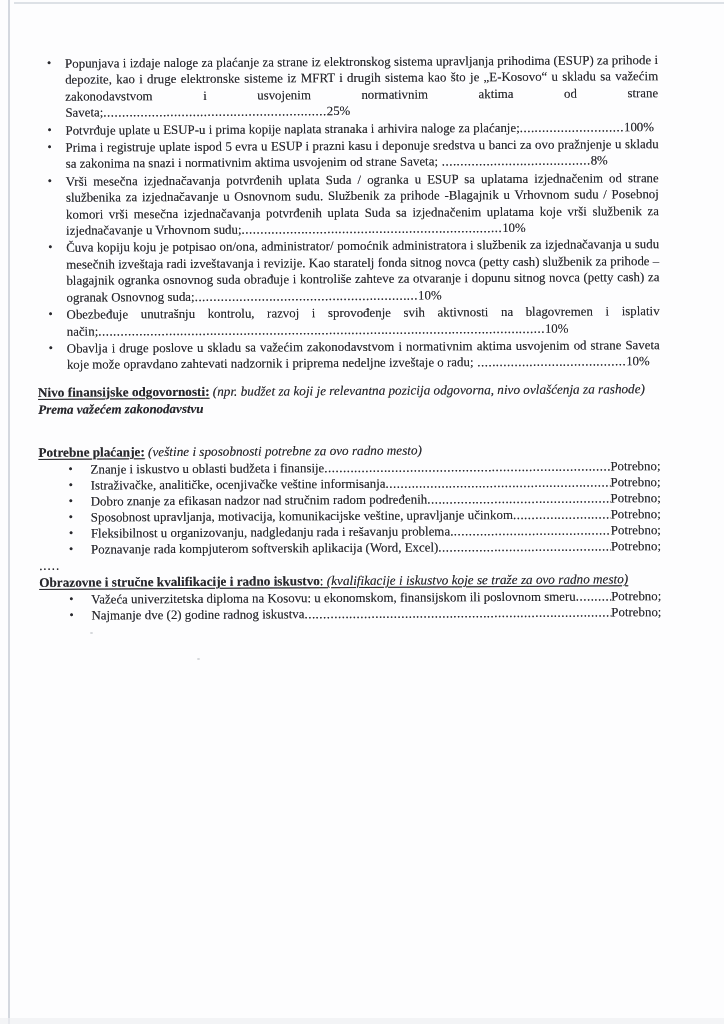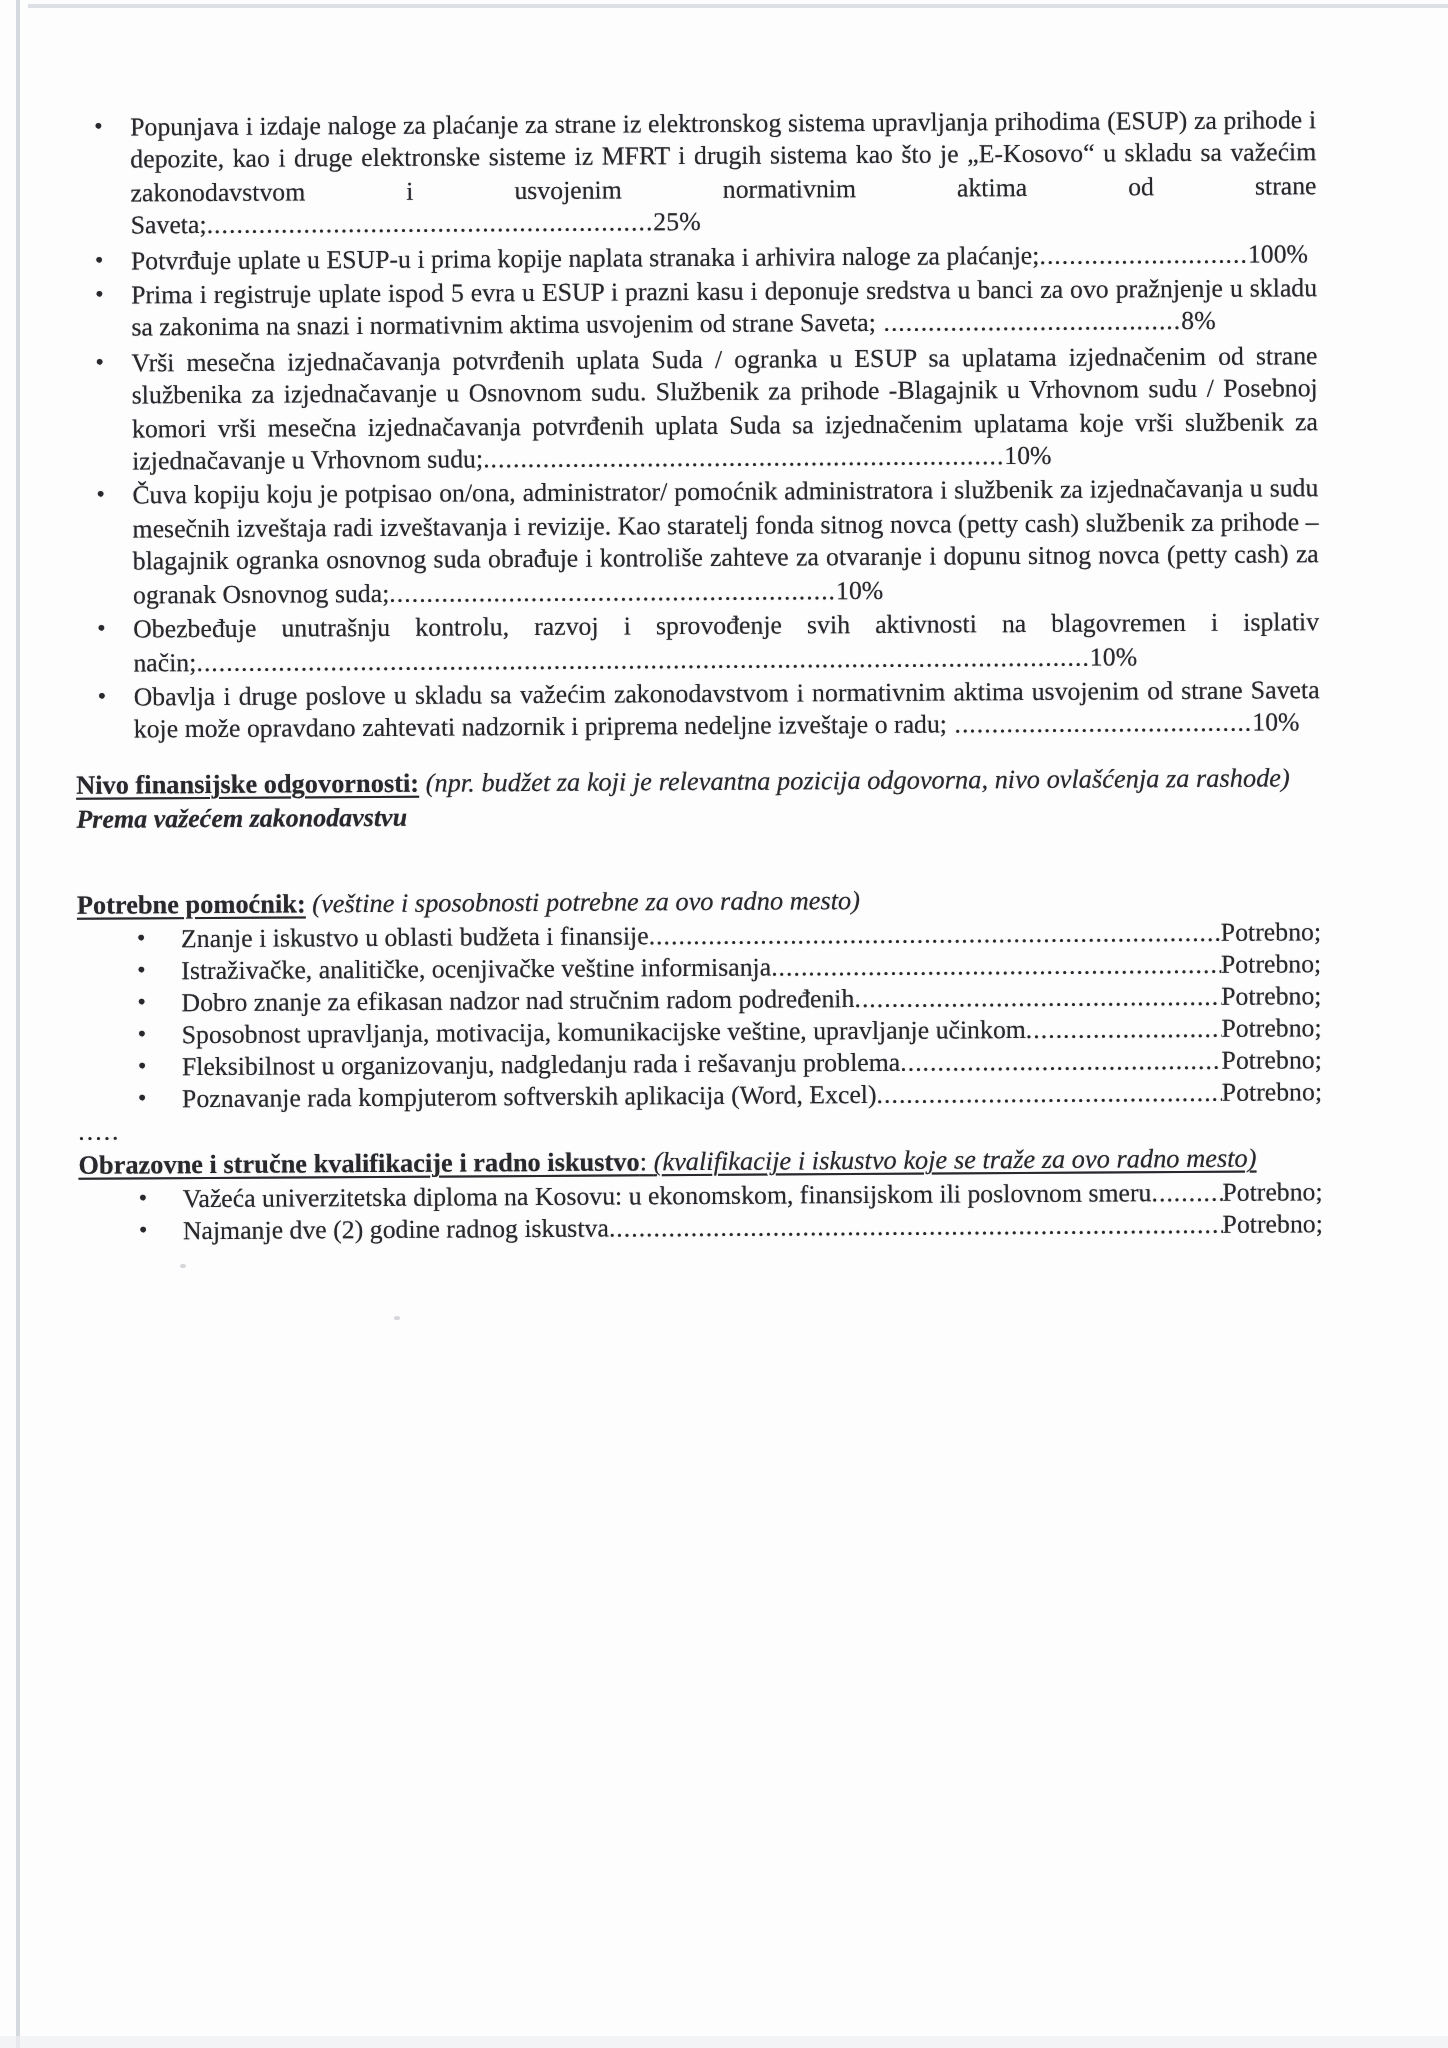--- a/index.html
+++ b/index.html
@@ -97,21 +97,21 @@
     <div class="sec-fin">
       <div class="hang">
         <span class="h-bold-u">Nivo finansijske odgovornosti:</span>
         <span class="note-italic">(npr. budžet za koji je relevantna pozicija odgovorna, nivo ovlašćenja za rashode)</span>
       </div>
       <div class="subnote">Prema važećem zakonodavstvu</div>
     </div>
 
     <div class="sec-skills">
       <div class="sec-head">
-        <span class="h-bold-u">Potrebne pomoćnik:</span>
+        <span class="h-bold-u">Potrebne plaćanje:</span>
         <span class="note-italic">(veštine i sposobnosti potrebne za ovo radno mesto)</span>
       </div>
       <ul class="leader-list">
         <li>
           <span class="marker">•</span>
             <span class="label">Znanje i iskustvo u oblasti budžeta i finansije</span>
             <span class="leader">........................................................................................................................................................</span>
             <span class="req">Potrebno;</span>
         </li>
         <li>

